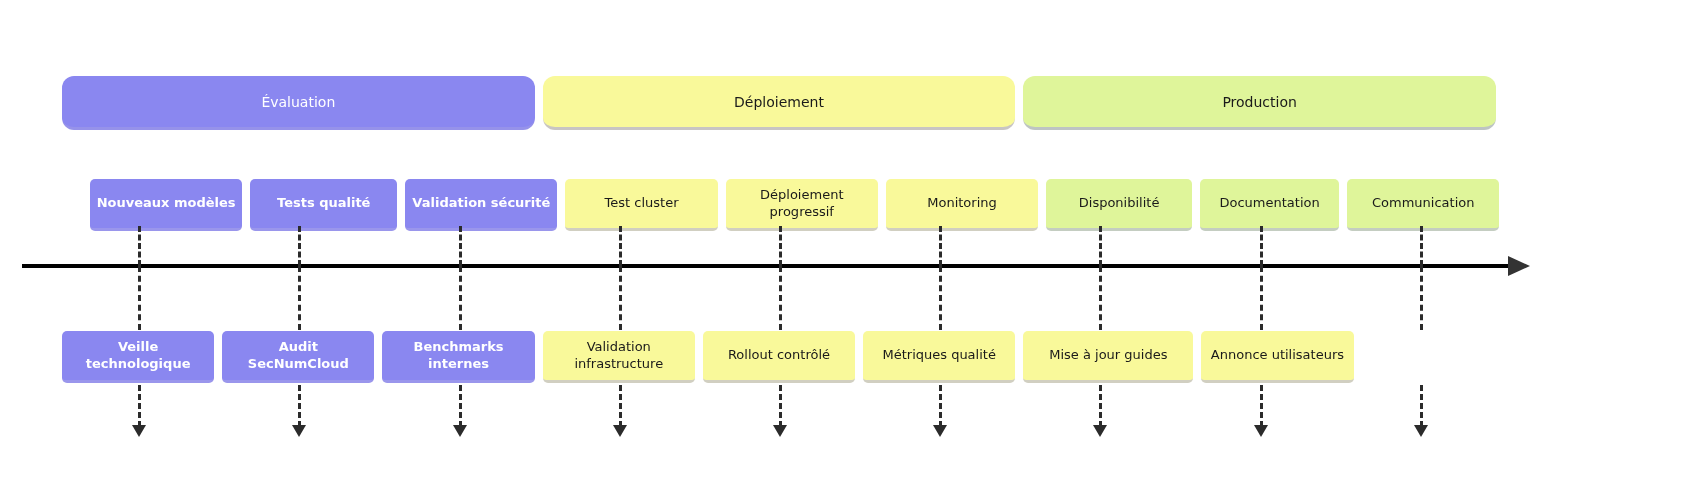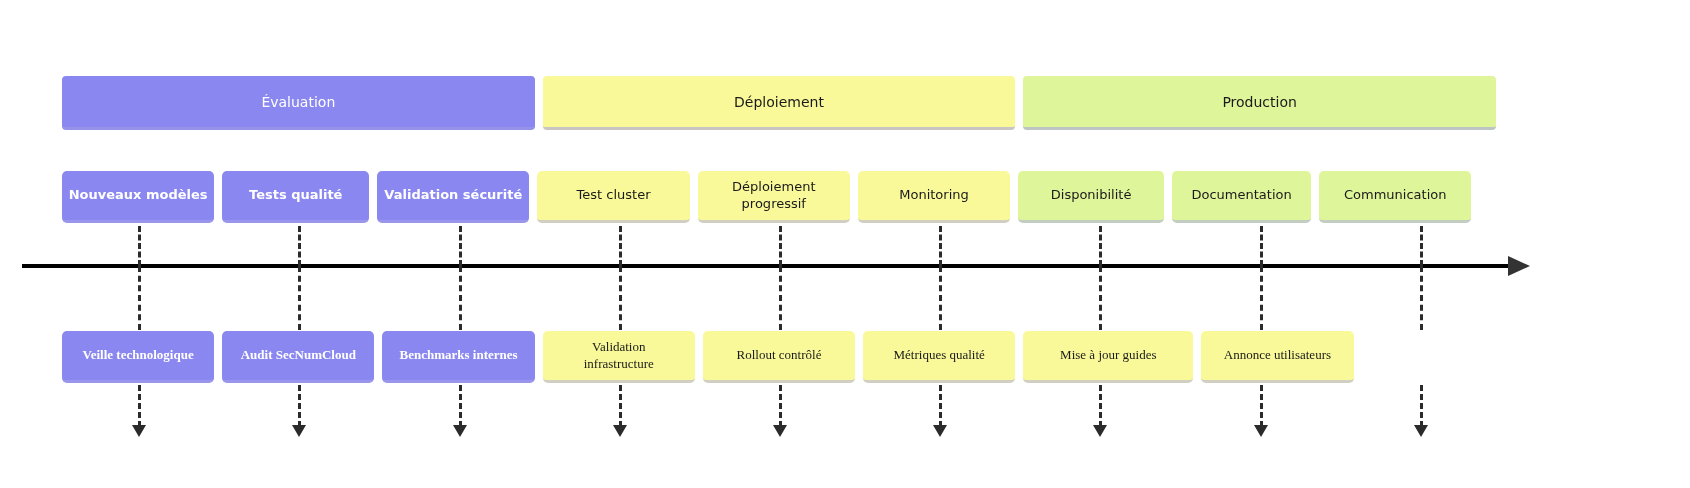--- a/index.html
+++ b/index.html
@@ -37,21 +37,21 @@
     position: absolute;
     top: 76px;
     left: 62px;
     width: 1434px;
     height: 54px;
     display: flex;
     gap: 8px;
   }
   .section {
     height: 54px;
-    border-radius: 4px;
+    border-radius: 12px;
     display: flex;
     align-items: center;
     justify-content: center;
     font-size: 14px;
     border-bottom: 3px solid rgba(160,155,230,0.55);
     position: relative;
   }
   .section-label { pointer-events: none; }
 
   .lane-eval       { background: #8a87f0; color: #ffffff; }
@@ -59,22 +59,22 @@
   .lane-prod       { background: #dff59a; color: #1a1a1a; }
 
   
   .task-row {
     position: absolute;
     left: 62px;
     width: 1434px;
     display: flex;
     gap: 8px;
   }
-  .task-row.top    { top: 171px; }
-  .task-row.bottom { top: 331px; font-family: Liberation Serif, serif; }
+  .task-row.top    { top: 179px; margin-left: 28px; }
+  .task-row.bottom { top: 331px; }
 
   .task {
     height: 52px;
     border-radius: 5px;
     display: flex;
     align-items: center;
     justify-content: center;
     text-align: center;
     font-size: 13px;
     line-height: 1.25;

